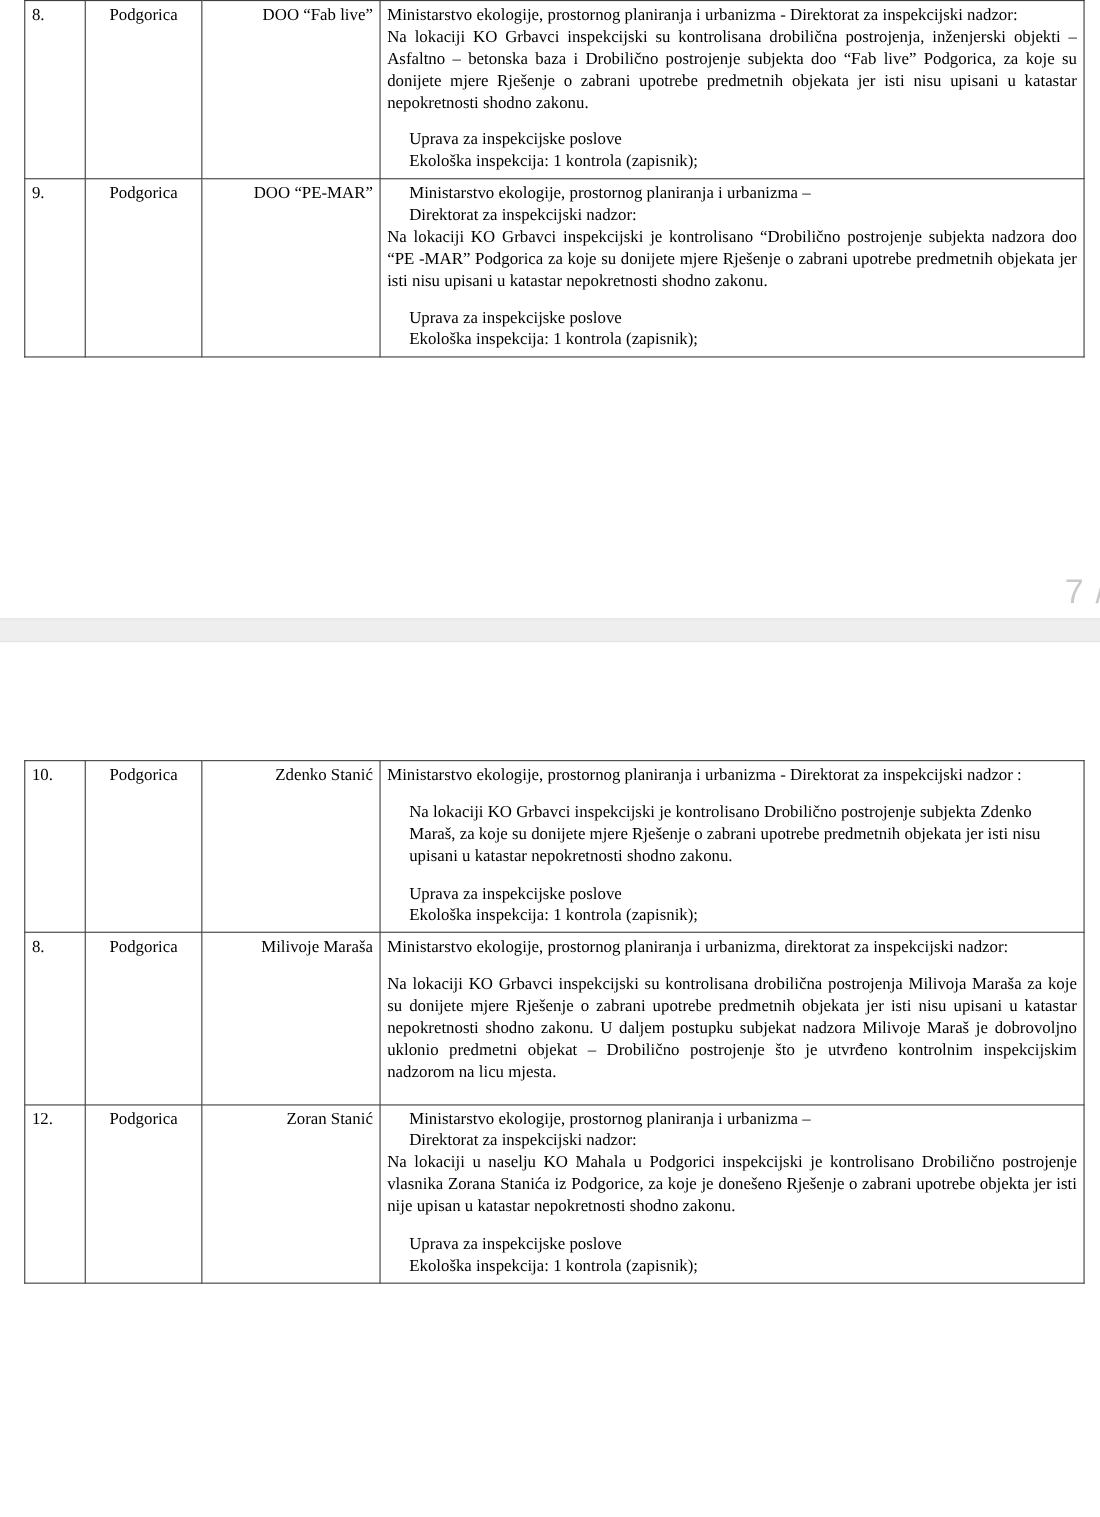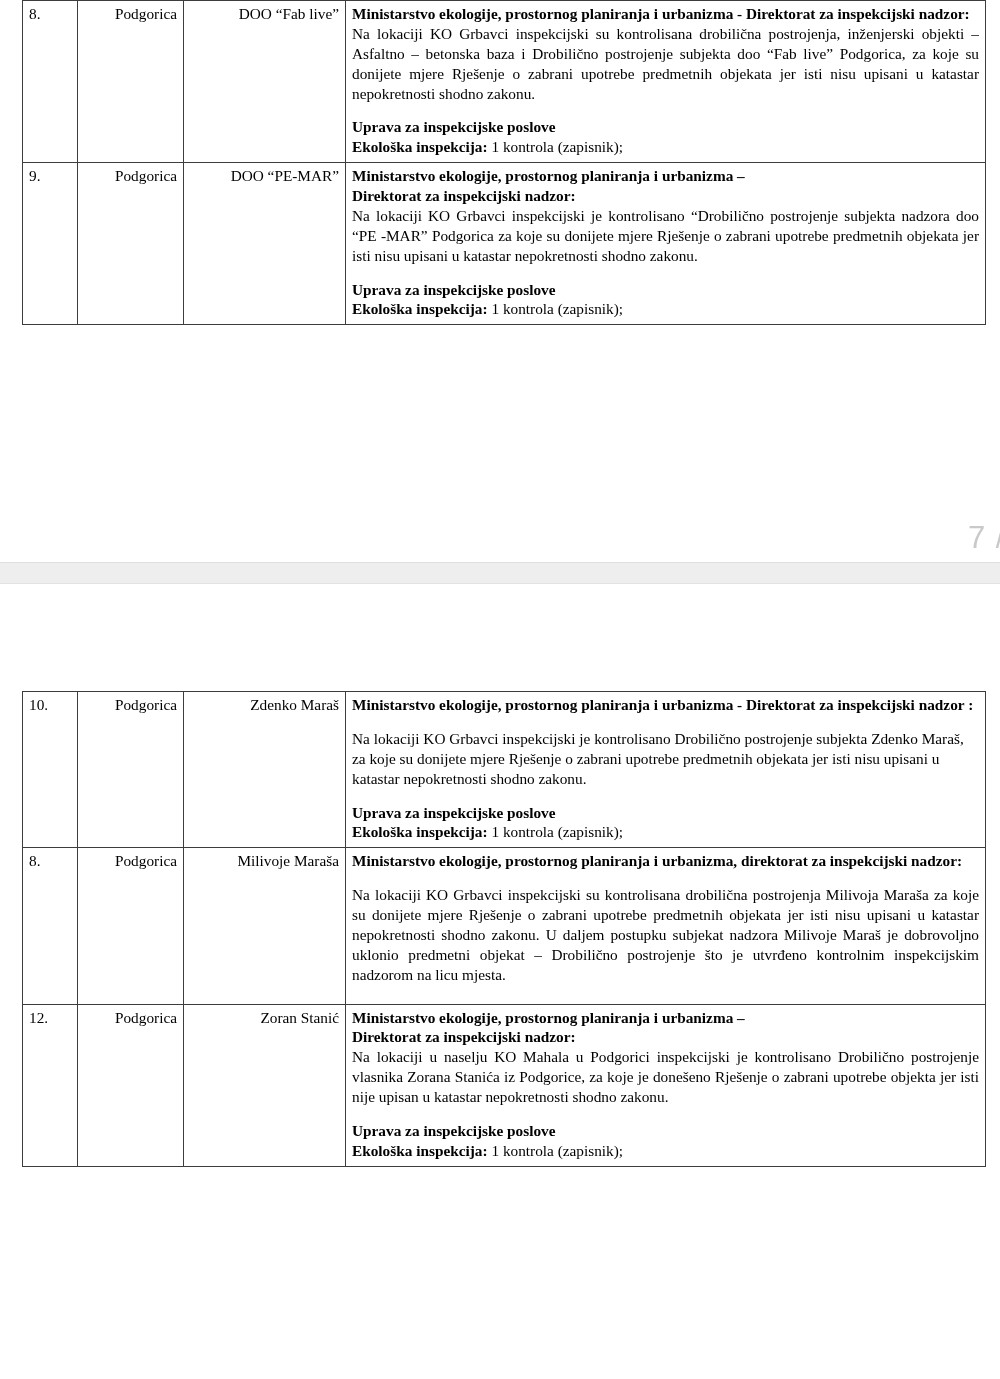--- a/index.html
+++ b/index.html
@@ -54,37 +54,38 @@
     font-size: 15.3px;
     line-height: 1.30;
   }
 
   col.c-num   { width: 55px; }
   col.c-city  { width: 106px; }
   col.c-subj  { width: 162px; }
   col.c-body  { width: 640px; }
 
   td.num  { text-align: left; padding-left: 8px; }
-  td.city { text-align: right; padding-left: 9px; margin-top: 20px; }
+  td.city { text-align: center; padding-left: 9px; margin-top: 20px; }
   td.subj { text-align: right; padding-left: 9px; }
 
   td.body {
     text-align: justify;
     padding-left: 9px;
     padding-right: 8px;
   }
   td.body .para {
     margin: 0;
     text-align: justify;
   }
   td.body .para.last-line,
   td.body .para.noj {
     text-align: left;
-  }
-  .b { font-weight: bold; }
+    margin-left: 20px;
+  }
+  .b { font-weight: normal; }
   .spacer { height: 14px; line-height: 14px; font-size: 1px; }
 
   
   .page-number {
     position: absolute;
     right: 0px;
     bottom: 6px;
     font-size: 31px;
     color: #c9c9c9;
     font-family: "Liberation Sans", sans-serif;
@@ -155,21 +156,21 @@
       <col class="c-num">
         <col class="c-city">
         <col class="c-subj">
         <col class="c-body">
     </colgroup>
     <tbody>
 
       <tr>
         <td class="num">10.</td>
         <td class="city">Podgorica</td>
-        <td class="subj">Zdenko Maraš</td>
+        <td class="subj">Zdenko Stanić</td>
         <td class="body">
           <p class="para b">Ministarstvo ekologije, prostornog planiranja i urbanizma - Direktorat za inspekcijski nadzor :</p>
           <div class="spacer"></div>
           <p class="para noj">Na lokaciji KO Grbavci inspekcijski je kontrolisano Drobilično postrojenje subjekta Zdenko Maraš, za koje su donijete mjere Rješenje o zabrani upotrebe predmetnih objekata jer isti nisu upisani u katastar nepokretnosti shodno zakonu.</p>
           <div class="spacer"></div>
           <p class="para b noj">Uprava za inspekcijske poslove</p>
           <p class="para noj"><span class="b">Ekološka inspekcija:</span> <span>1 kontrola (zapisnik);</span></p>
         </td>
       </tr>
 

